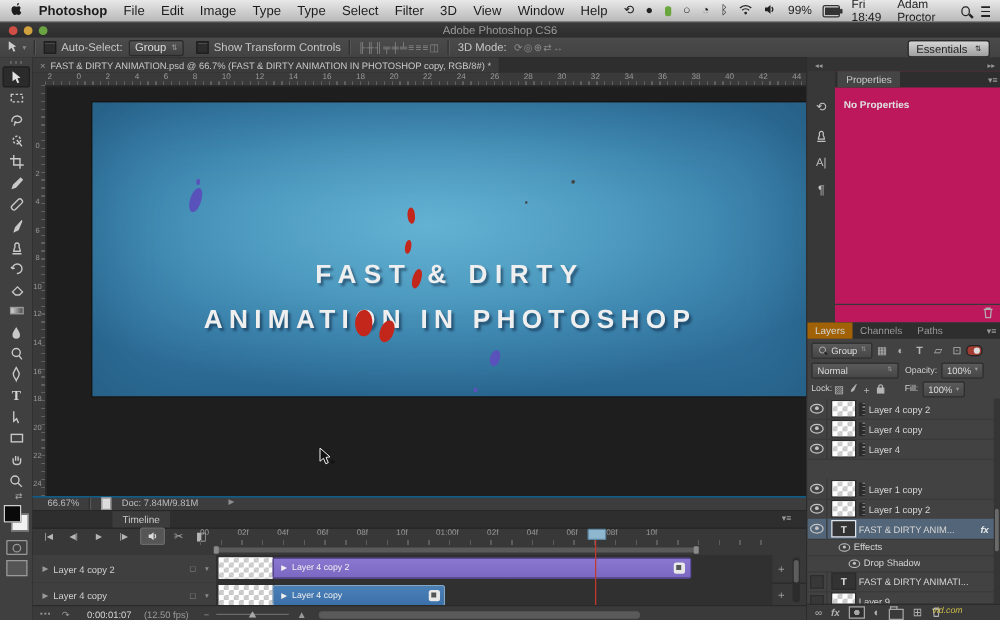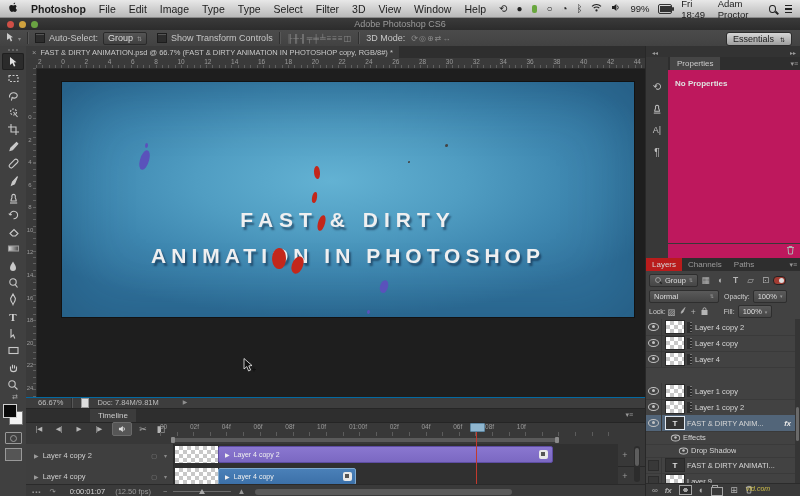--- a/index.html
+++ b/index.html
@@ -52,21 +52,21 @@
     background-image:repeating-linear-gradient(90deg,#606060 0 1px,transparent 1px 6.3px);background-size:100% 3px;
     background-position:0 100%;background-repeat:no-repeat}
   .hruler .nums{position:absolute;left:2px;right:4px;top:0;display:flex;justify-content:space-between;font-size:6.5px;color:#9a9a9a}
   .corner{position:absolute;left:0;top:12px;width:10px;height:10px;background:#3a3a3a;border-right:1px solid #2a2a2a;border-bottom:1px solid #2a2a2a}
   .vruler{position:absolute;left:0;top:22px;width:10px;height:329px;background:#3a3a3a;border-right:1px solid #2a2a2a;
     background-image:repeating-linear-gradient(#606060 0 1px,transparent 1px 6.3px);background-size:3px 100%;
     background-position:100% 0;background-repeat:no-repeat}
   .vruler .nums{position:absolute;top:46px;bottom:6px;left:0;width:8px;display:flex;flex-direction:column;justify-content:space-between;
     font-size:6px;color:#9a9a9a;text-align:center}
   
-  .canvas{position:absolute;left:36px;top:36px;width:572px;height:235px;cursor:default;
+  .canvas{position:absolute;left:48px;top:36px;width:572px;height:235px;cursor:default;
     background:radial-gradient(ellipse 62% 58% at 47% 42%, #63b2d3 0%, #509dc2 38%, #3e87b0 68%, #30719b 100%);
     box-shadow:inset 0 0 70px rgba(8,40,70,.30), 0 0 0 1px #121212}
   .ctitle{position:absolute;left:0;width:100%;text-align:center;font-weight:bold;color:#efeff0;
     text-shadow:2px 3px 2px rgba(0,10,35,.45);white-space:nowrap}
   .splat{position:absolute;border-radius:58% 42% 55% 45%}
   
   .statusbar{position:absolute;left:0;top:351px;width:619px;height:11px;background:#3d3d3d;border-top:1px solid #0369a1;
     display:flex;align-items:flex-start;font-size:7.5px;color:#bdbdbd}
   .docicon{width:6px;height:8px;border:1px solid #999;background:#ddd}
   
@@ -109,21 +109,21 @@
   .stripic{width:22px;height:22px;display:flex;align-items:center;justify-content:center;color:#c0c0c0;font-size:10px}
   .props{position:absolute;left:22px;top:11px;width:133px;height:201px;background:#be185d}
   .phead{position:absolute;left:0;top:0;width:133px;height:13px;background:#2e2e2e}
   .ptab{position:absolute;left:2px;top:0;height:13px;padding:0 7px;background:#454545;display:flex;align-items:center;font-size:8px;color:#ccc}
   .pmenu{position:absolute;right:3px;top:3px;color:#999;font-size:7px}
   .pbottom{position:absolute;left:0;bottom:0;width:133px;height:15px;border-top:1px solid #383838;display:flex;align-items:center;justify-content:flex-end;padding-right:6px;box-sizing:border-box}
   
   .layers{position:absolute;left:0;top:212px;width:155px;height:238px;background:#424242}
   .ltabs{position:absolute;left:0;top:0;width:155px;height:13px;background:#2e2e2e;display:flex;align-items:center;font-size:8px;color:#9a9a9a}
   .ltab{padding:0 6px;height:13px;display:flex;align-items:center}
-  .ltab.on{background:#b91c1c;color:#d6d6d6}
+  .ltab.on{background:#a16207;color:#d6d6d6}
   .lrow{position:absolute;left:0;width:155px;display:flex;align-items:center;font-size:7.5px;color:#cfcfcf}
   .kindbtn{background:linear-gradient(#5a5a5a,#464646);border:1px solid #2e2e2e;border-radius:2px;height:11px;
     display:inline-flex;align-items:center;gap:3px;padding:0 4px;color:#ddd}
   .ficon{color:#b5b5b5;font-size:8.5px;width:15px;text-align:center}
   .toggle{width:11px;height:7px;background:#a33c32;border-radius:4px;position:relative;border:1px solid #222}
   .toggle::after{content:'';position:absolute;right:1px;top:1px;width:5px;height:5px;border-radius:50%;background:#ddd}
   .llist{position:absolute;left:0;top:61px;width:155px;height:164px;overflow:hidden;background:#424242}
   .lyr{position:absolute;left:0;width:155px;height:16px;display:flex;align-items:center;border-bottom:1px solid #3a3a3a;font-size:7.5px;color:#d6d6d6}
   .lyr.sel{background:#526579}
   .eyecell{width:15px;height:16px;border-right:1px solid #383838;display:flex;align-items:center;justify-content:center;flex:none}

